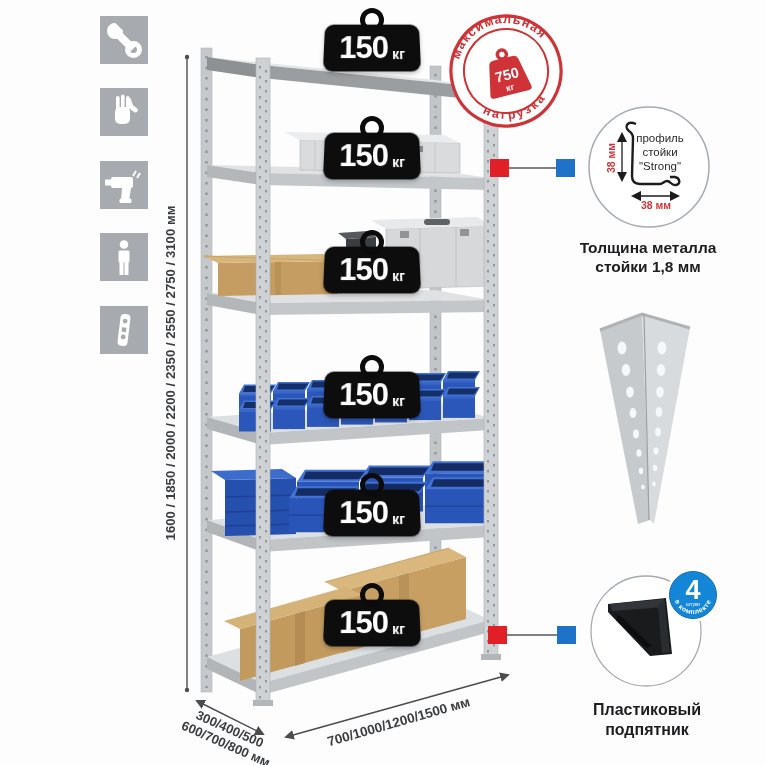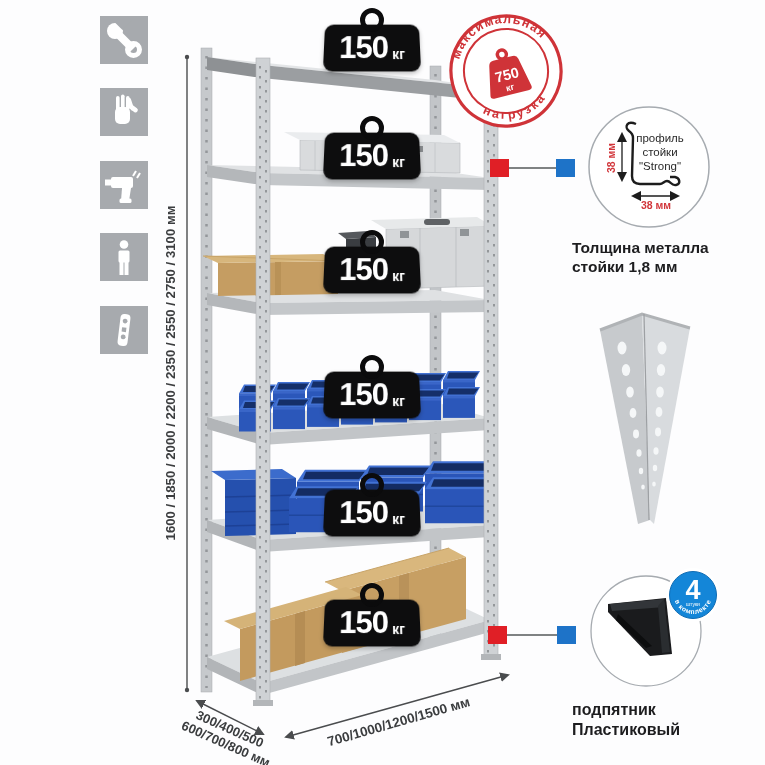--- a/index.html
+++ b/index.html
@@ -11,21 +11,21 @@
   .weight-badge{position:absolute;left:324px;width:96px;text-align:center;z-index:6;}
   .wb-ring{display:block;margin:0 auto -8px auto;width:14px;height:14px;border:5px solid #0b0b0c;
            border-radius:50%;background:transparent;position:relative;z-index:1;}
   .wb-body{position:relative;height:47px;background:#0d0d0e;border-radius:9px;
            transform:perspective(90px) rotateX(5deg);
            display:flex;align-items:center;justify-content:center;gap:4px;
            box-shadow:0 2px 4px rgba(0,0,0,.25);}
   .wb-val{color:#fff;font-weight:bold;font-size:31px;letter-spacing:-1px;}
   .wb-unit{color:#fff;font-weight:bold;font-size:14px;margin-top:12px;}
   
-  .caption{position:absolute;color:#1d1d1f;font-weight:bold;line-height:1.25;}
+  .caption{position:absolute;text-align:center;color:#1d1d1f;font-weight:bold;line-height:1.25;}
   .cap-profile{left:572px;top:238px;width:152px;font-size:15.5px;}
   .cap-foot{left:572px;top:700px;width:150px;font-size:16px;}
   svg{display:block;}
   .svg-abs{position:absolute;}
 </style>
 </head>
 <body>
 
 <svg class="svg-abs" style="left:0;top:0;z-index:1" width="765" height="765" viewBox="0 0 765 765">
   <defs>
@@ -393,15 +393,15 @@
     </defs>
   <circle cx="29" cy="29" r="27" fill="#ffffff"></circle>
   <circle cx="29" cy="29" r="23.5" fill="#1486d8" stroke="#0f6cb4" stroke-width="1"></circle>
   <text x="29" y="33" text-anchor="middle" font-size="27" font-weight="bold" fill="#fff">4</text>
   <text x="29" y="39.5" text-anchor="middle" font-size="5" fill="#fff">штуки</text>
   <text font-size="6.8" font-weight="bold" fill="#fff" letter-spacing="0.6">
     <textPath href="#badgeArc" startOffset="50%" text-anchor="middle">в комплекте</textPath>
   </text>
 </svg>
 <div class="caption cap-foot">
+  <div>Пластиковый</div>
   <div>подпятник</div>
-  <div>Пластиковый</div>
 </div>
 
 </body></html>

